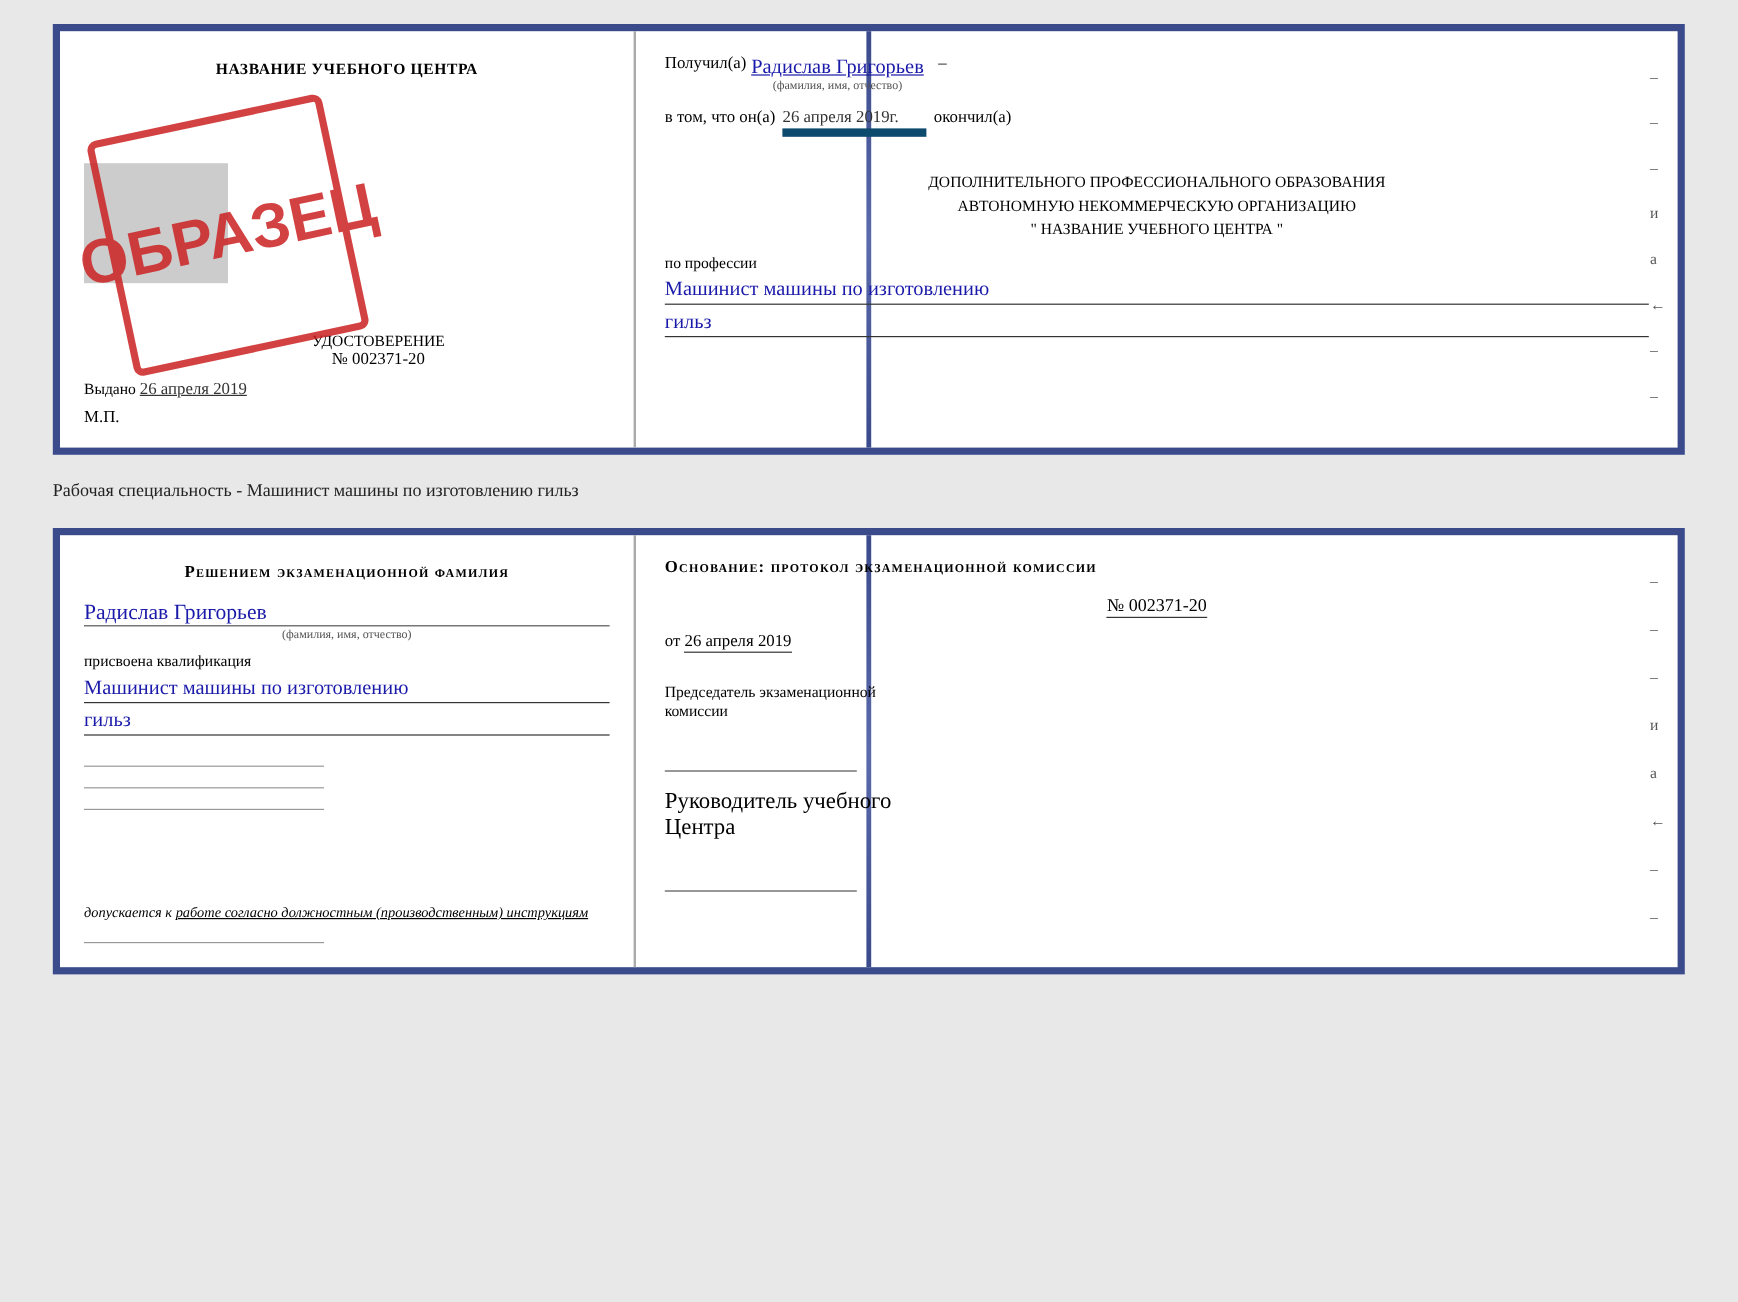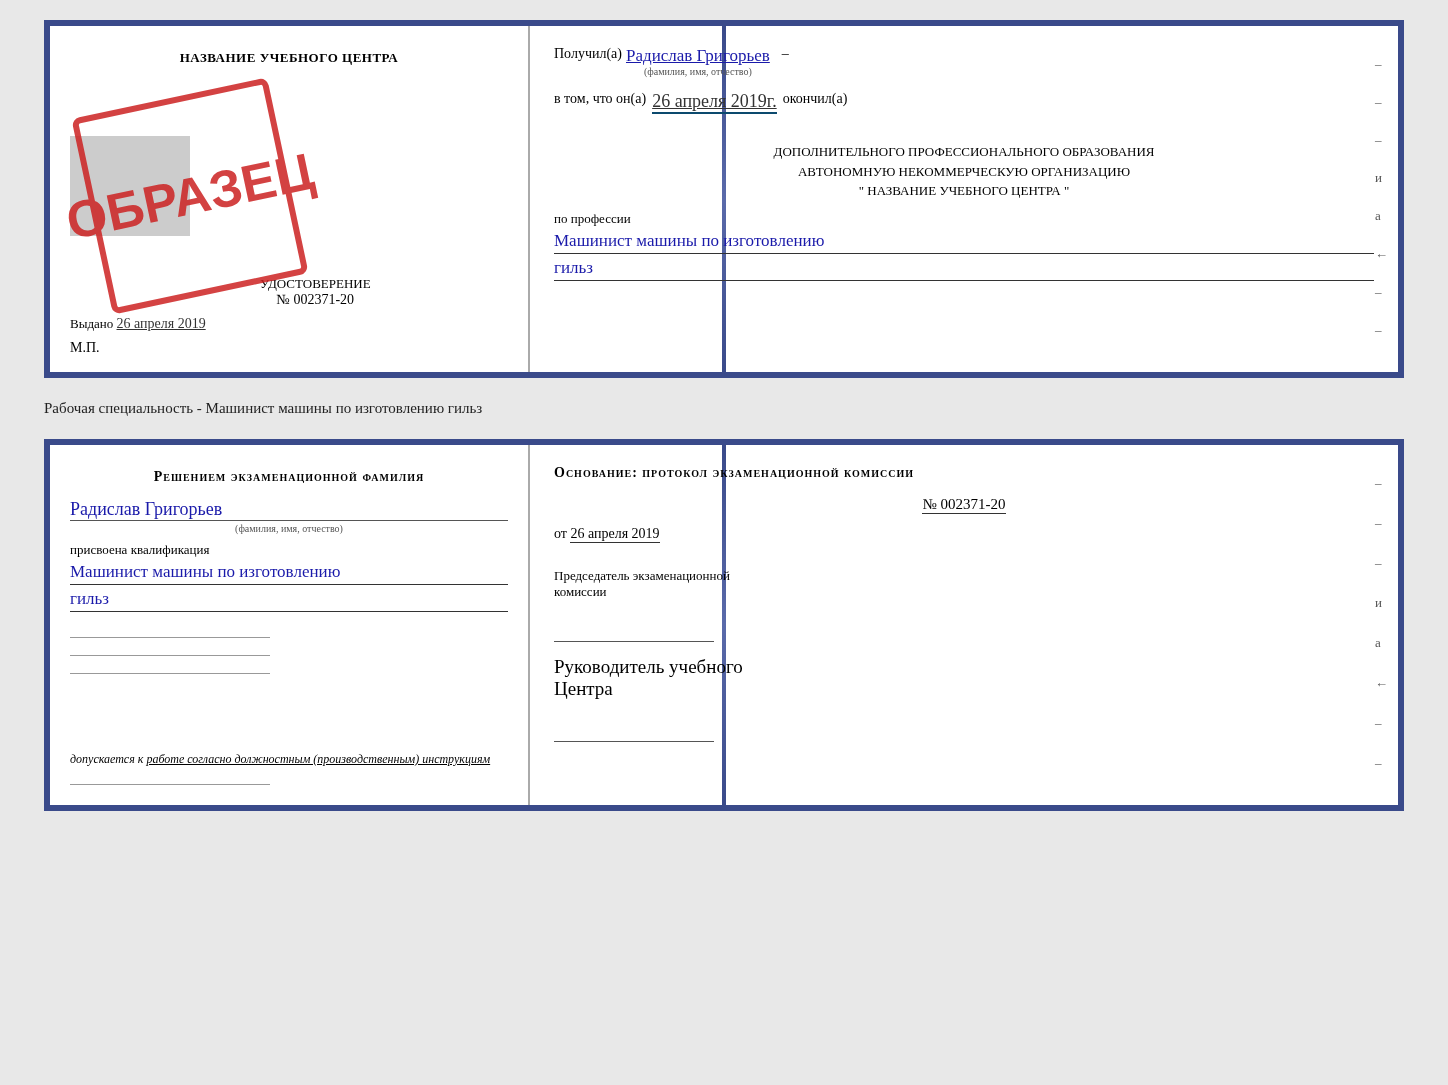--- a/index.html
+++ b/index.html
@@ -146,26 +146,25 @@
     .vtom-row {
       font-size: 14px;
       margin-bottom: 28px;
       display: flex;
       align-items: flex-start;
       gap: 6px;
     }
 
     .date-underline {
       font-family: 'Segoe Script', 'Brush Script MT', cursive;
-      font-size: 18px;
+      font-size: 14px;
       color: #333;
-      border-bottom: 2px solid #0c4a6e;
+      border-bottom: 7px solid #0c4a6e;
       min-width: 120px;
       display: inline-block;
-      text-decoration: underline;
     }
 
     .org-block {
       text-align: center;
       font-size: 13px;
       text-transform: uppercase;
       margin-bottom: 10px;
       line-height: 1.5;
     }
 

